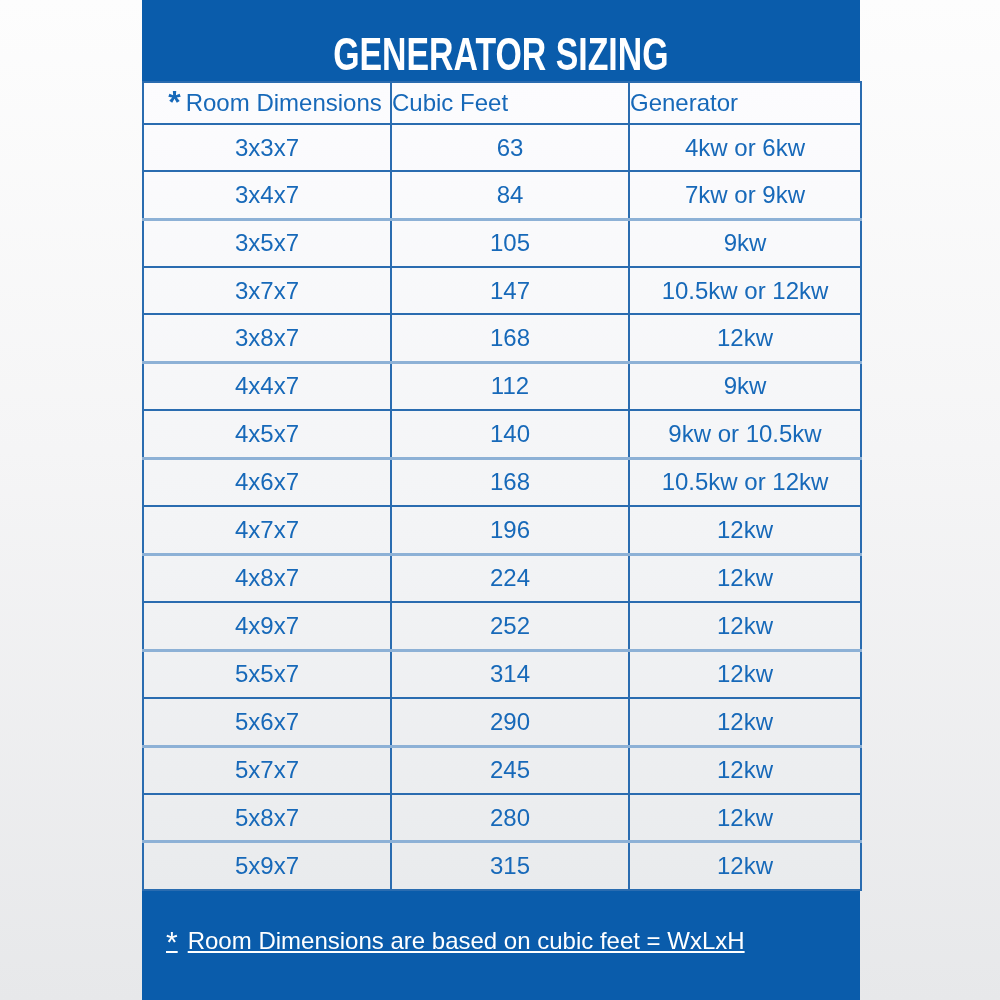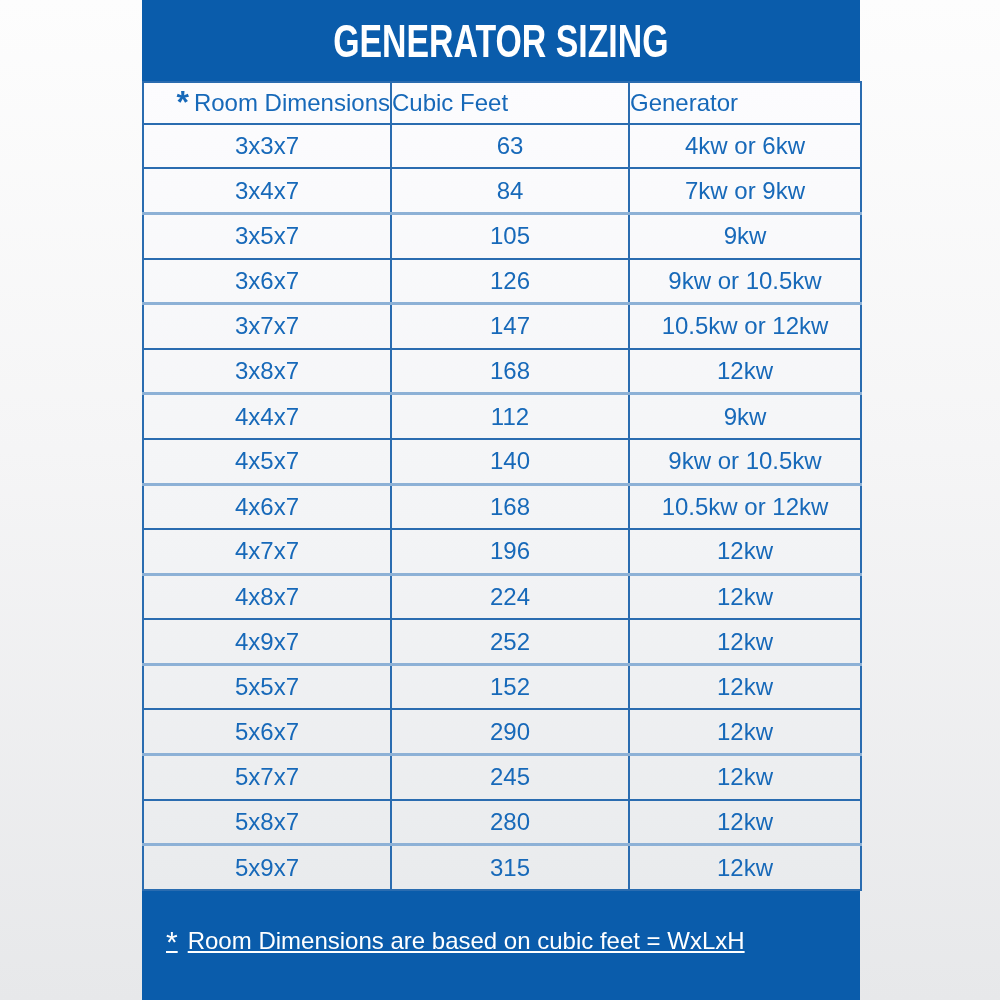--- a/index.html
+++ b/index.html
@@ -16,21 +16,21 @@
     background:linear-gradient(180deg,#fdfdfd 0%,#f5f5f6 45%,#e7e8ea 100%);
     font-family:"Liberation Sans",sans-serif;
   }
   .panel{
     position:absolute;left:142px;top:0;width:718px;height:1000px;
     background:var(--panel_blue,#0a5cab);
     display:flex;flex-direction:column;
   }
   .title-band{
     height:81px;flex:0 0 81px;
-    display:flex;align-items:center;justify-content:center;border-radius:28px;
+    display:flex;align-items:flex-end;justify-content:center;border-radius:28px;
   }
   .title{
     margin:0;color:var(--title_white,#fff);
     font-size:47px;font-weight:900;letter-spacing:0px;white-space:nowrap;
     transform:scaleX(0.72);transform-origin:center;
   }
   table.sizing{
     width:718px;height:810px;flex:0 0 810px;
     border-collapse:collapse;table-layout:fixed;
     background:linear-gradient(180deg,#fcfcfe 0%,#f3f4f6 55%,#e9ebed 100%);
@@ -41,21 +41,21 @@
     border-left:2px solid var(--border_blue,#2a6cb0);
     color:var(--text_blue,#1769b9);
     padding:0;vertical-align:middle;
   }
   th:first-child,td:first-child{border-left:none;}
   thead tr{height:42px;}
   th{
     font-weight:normal;font-size:24px;text-align:left;
     border-bottom:2px solid var(--border_blue,#2a6cb0);
   }
-  th.room{text-align:right;padding-left:16px;}
+  th.room{text-align:center;padding-left:16px;}
   .hdr-mark{
     font-size:32px;font-weight:bold;position:relative;top:2px;
     margin-right:5px;line-height:0;
   }
   tbody td{text-align:center;font-size:24px;}
   tbody tr td{border-bottom:2px solid var(--border_blue,#2a6cb0);}
   tbody tr.alt td{border-bottom:3px solid var(--border_light,#8db1d6);}
   tbody tr:last-child td{border-bottom:none;}
   .footnote-band{flex:1 1 auto;position:relative;}
   .footnote{
@@ -97,25 +97,20 @@
         <tr class="alt">
           <td>3x4x7</td>
           <td>84</td>
           <td>7kw or 9kw</td>
         </tr>
         <tr>
           <td>3x5x7</td>
           <td>105</td>
           <td>9kw</td>
         </tr>
-        <tr class="alt">
-          <td>3x6x7</td>
-          <td>126</td>
-          <td>9kw or 10.5kw</td>
-        </tr>
         <tr>
           <td>3x7x7</td>
           <td>147</td>
           <td>10.5kw or 12kw</td>
         </tr>
         <tr class="alt">
           <td>3x8x7</td>
           <td>168</td>
           <td>12kw</td>
         </tr>
@@ -144,21 +139,21 @@
           <td>224</td>
           <td>12kw</td>
         </tr>
         <tr class="alt">
           <td>4x9x7</td>
           <td>252</td>
           <td>12kw</td>
         </tr>
         <tr>
           <td>5x5x7</td>
-          <td>152</td>
+          <td>314</td>
           <td>12kw</td>
         </tr>
         <tr class="alt">
           <td>5x6x7</td>
           <td>290</td>
           <td>12kw</td>
         </tr>
         <tr>
           <td>5x7x7</td>
           <td>245</td>

